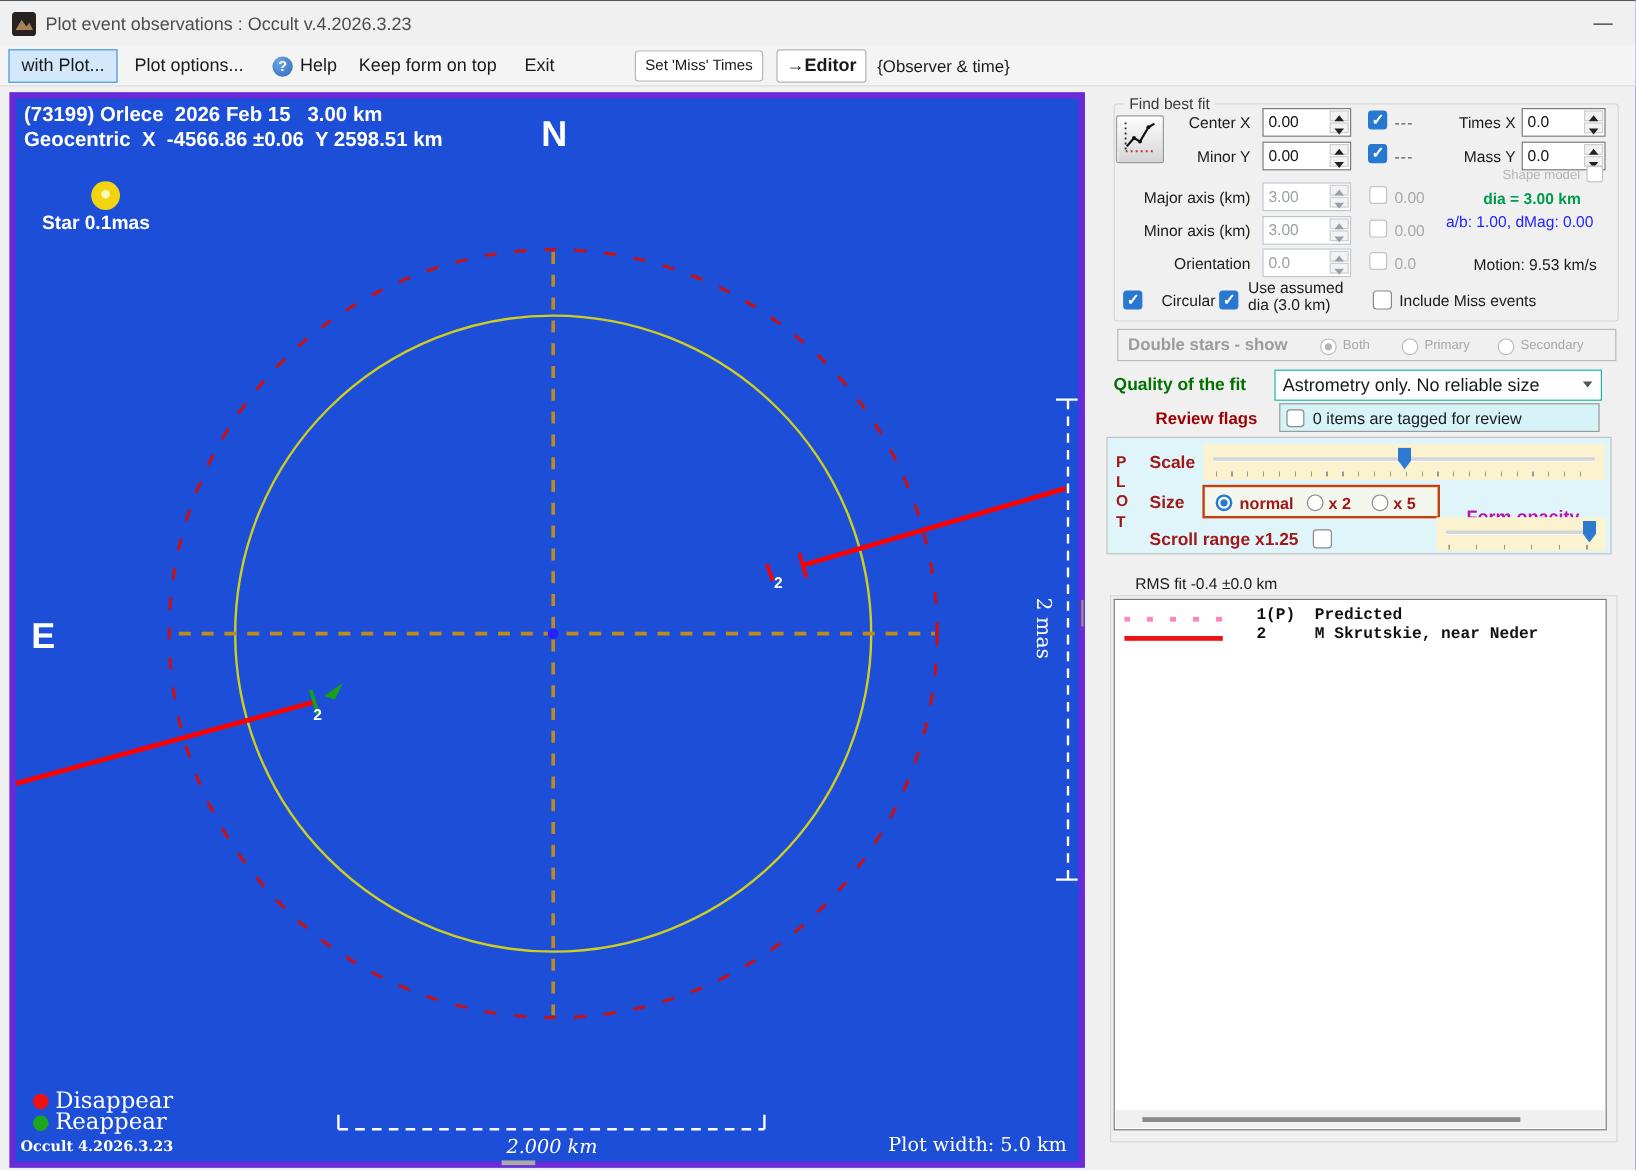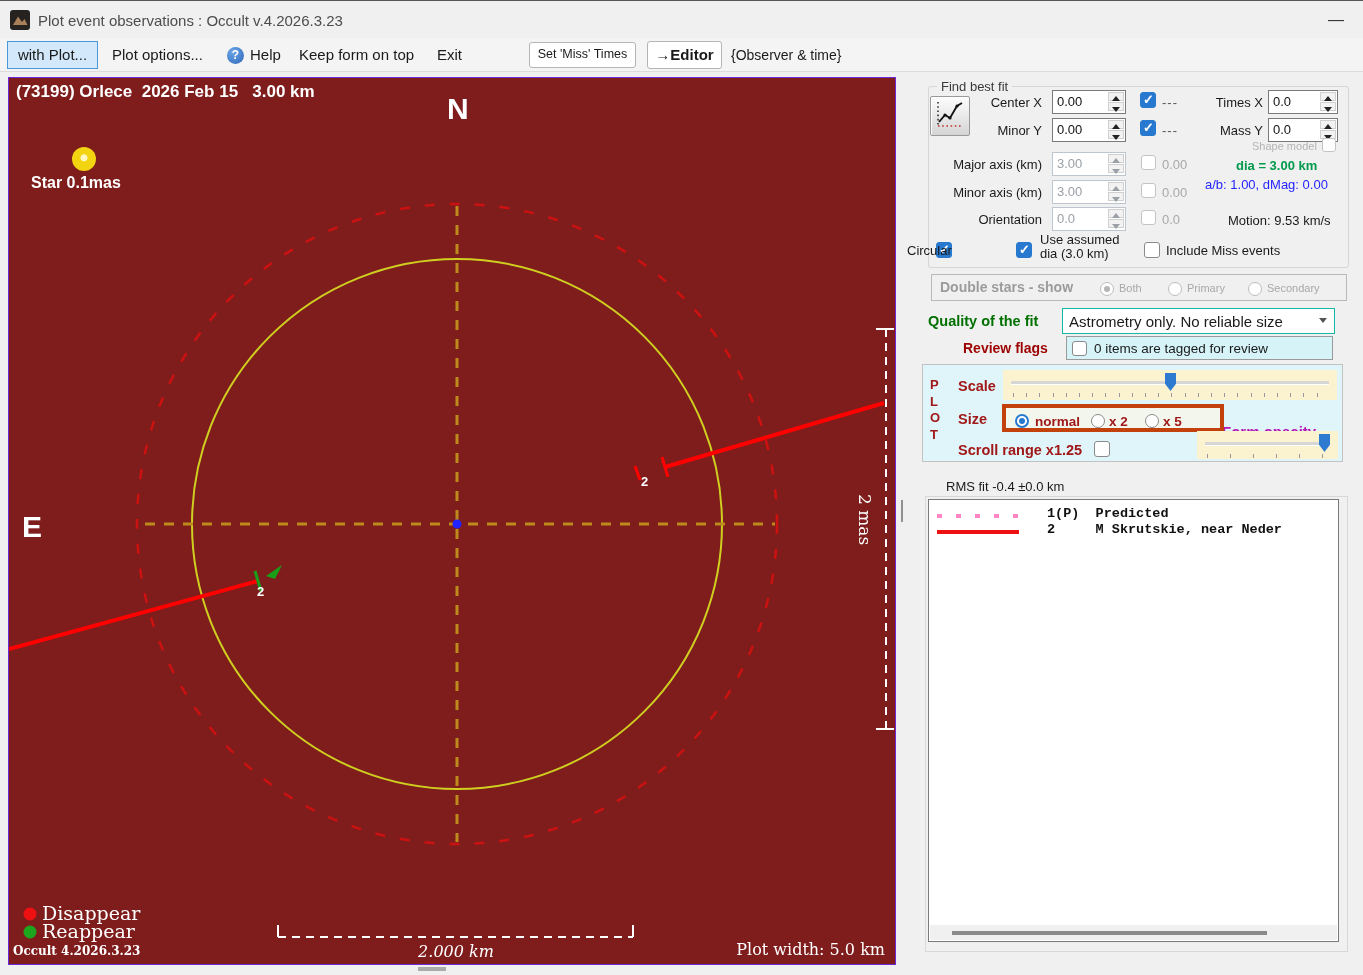--- a/index.html
+++ b/index.html
@@ -23,21 +23,21 @@
   .toolbar{position:absolute;left:0;top:38px;width:1363px;height:33px;background:#f4f4f4;border-bottom:1px solid #dcdcdc;}
   .menu-item{position:absolute;top:8px;font-size:15px;color:#1a1a1a;white-space:nowrap;}
   .wp-btn{position:absolute;left:7px;top:3px;width:89px;height:26px;background:#d3e9fb;border:1px solid #4a97d9;
           font-size:15px;text-align:center;line-height:25px;}
   .tb-btn{position:absolute;background:#fff;border:1px solid #b5b5b5;border-radius:3px;text-align:center;}
   .help-ico{position:absolute;left:227px;top:9px;width:17px;height:17px;border-radius:50%;
             background:radial-gradient(circle at 35% 30%,#6ea6e8,#2d66b8);}
   .help-ico::after{content:"?";position:absolute;left:0;top:1px;width:17px;text-align:center;color:#fff;font-size:12px;font-weight:bold;}
 
   
-  .plot{position:absolute;left:8px;top:77px;width:886px;height:886px;background:#7f1d1d;border:1px solid #6d28d9;}
+  .plot{position:absolute;left:8px;top:77px;width:886px;height:886px;background:#1d4ed8;border:5px solid #6d28d9;}
   .plot-h1{position:absolute;left:7px;top:4px;font-size:17px;font-weight:bold;color:#fff;}
   .plot-h2{position:absolute;left:7px;top:25px;font-size:17px;font-weight:bold;color:#fff;}
   .compass{position:absolute;font-size:30px;font-weight:bold;color:#fff;}
   .star-disc{position:absolute;left:63px;top:69px;width:24px;height:24px;border-radius:50%;
              background:radial-gradient(circle at 50% 45%, #fff8c0 0 3px, #f2d411 4px 100%);}
   .star-lbl{position:absolute;left:22px;top:96px;font-size:16px;font-weight:bold;color:#fff;}
   .chord-num{position:absolute;font-size:13px;font-weight:bold;color:#fff;}
   .serif{font-family:"DejaVu Serif",serif;color:#fff;}
   .vscale{position:absolute;left:846px;top:416px;writing-mode:vertical-rl;font-size:17px;}
   .hscale{position:absolute;left:347px;top:864px;width:200px;text-align:center;font-size:16px;font-style:italic;}
@@ -77,21 +77,21 @@
   .slider .groove{position:absolute;left:8px;right:8px;top:11px;height:3px;background:#d6d6d6;border-bottom:1px solid #fff;}
   .slider .thumb{position:absolute;top:3px;width:11px;height:18px;background:#2f7ad1;
                  clip-path:polygon(0 0,100% 0,100% 60%,50% 100%,0 60%);}
   .slider .ticks{position:absolute;left:10px;right:10px;top:23px;height:4px;}
 
   
   .dkred{color:#a01818;}
   .grn{color:#007000;}
   .magenta{color:#b515b5;}
   .plot-panel{position:absolute;left:922px;top:364px;width:421px;height:98px;background:#e0f5fa;border:1px solid #c2c2c2;box-sizing:border-box;}
-  .sizebox{position:absolute;left:1002px;top:404px;width:222px;height:28px;background:#f2f6ec;border:4px solid #c2410c;box-sizing:border-box;}
+  .sizebox{position:absolute;left:1002px;top:404px;width:198px;height:28px;background:#f2f6ec;border:2px solid #c2410c;box-sizing:border-box;}
   .review-box{position:absolute;left:1066px;top:336px;width:267px;height:24px;background:#d6f3f8;border:1px solid #9a9a9a;box-sizing:border-box;}
   .listframe{position:absolute;left:925px;top:496px;width:423px;height:456px;background:#f0f0f0;border:1px solid #d8d8d8;box-sizing:border-box;}
   .listbox{position:absolute;left:928px;top:499px;width:411px;height:443px;background:#fff;border:1px solid #7a7a7a;box-sizing:border-box;overflow:hidden;}
   .obs-text{position:absolute;font-family:"Liberation Mono","DejaVu Sans Mono",monospace;font-size:13.5px;font-weight:700;color:#111;white-space:pre;}
   .hscrollbar{position:absolute;left:1px;bottom:1px;width:407px;height:15px;background:#f0f0f0;}
   .hscroll-thumb{position:absolute;left:22px;top:6px;width:315px;height:4px;background:#8a8a8a;}
 </style>
 </head>
 <body>
 
@@ -142,20 +142,21 @@
 
     <line x1="269" y1="859" x2="624" y2="859" stroke="#ffffff" stroke-width="2" stroke-dasharray="8 6"></line>
     <line x1="269" y1="847" x2="269" y2="859" stroke="#ffffff" stroke-width="2"></line>
     <line x1="624" y1="847" x2="624" y2="859" stroke="#ffffff" stroke-width="2"></line>
 
     <circle cx="21" cy="836" r="6.5" fill="#ee1111"></circle>
     <circle cx="21" cy="854" r="6.5" fill="#1ea51e"></circle>
   </svg>
 
   <div class="plot-h1 pre">(73199) Orlece  2026 Feb 15   3.00 km</div>
+  <div class="plot-h2 pre">Geocentric  X  -4566.86 ±0.06  Y 2598.51 km</div>
   <div class="compass" style="left:438px;top:14px;">N</div>
   <div class="compass" style="left:13px;top:432px;">E</div>
   <div class="star-disc"></div>
   <div class="star-lbl">Star 0.1mas</div>
   <div class="chord-num" style="left:632px;top:396px;">2</div>
   <div class="chord-num" style="left:248px;top:506px;">2</div>
   <div class="vscale serif">2 mas</div>
   <div class="hscale serif">2.000 km</div>
   <div class="leg-txt serif" style="left:33px;top:824px;">Disappear</div>
   <div class="leg-txt serif" style="left:33px;top:842px;">Reappear</div>
@@ -250,21 +251,21 @@
   <span class="spin-btns">
       <i class="up"></i>
       <i class="dn"></i>
     </span>
 </div>
 <span class="cb dis" style="left:1141px;top:210px;width:15px;height:15px;"></span>
 <div class="lbl" style="left:1162px;top:212px;color:#a8a8a8;">0.0</div>
 <div class="lbl" style="left:1228px;top:213px;">Motion: 9.53 km/s</div>
 
 <span class="cb checked" style="left:936px;top:242px;"></span>
-<div class="lbl" style="left:907px;top:243px;">Circular</div>
+<div class="lbl" style="left:968px;top:243px;">Circular</div>
 <span class="cb checked" style="left:1016px;top:242px;"></span>
 <div class="lbl ml" style="left:1040px;top:233px;line-height:14px;">Use assumed
 dia (3.0 km)</div>
 <span class="cb" style="left:1144px;top:242px;"></span>
 <div class="lbl" style="left:1166px;top:243px;">Include Miss events</div>
 
 <div class="abs" style="left:931px;top:274px;width:416px;height:27px;border:1px solid #b9b9b9;box-sizing:border-box;">
   <div class="lbl b" style="left:8px;top:4px;font-size:14px;color:#9b9b9b;">Double stars - show</div>
   <span class="radio dis gsel" style="left:168px;top:7px;"></span>
   <div class="lbl" style="left:187px;top:7px;font-size:11px;color:#a8a8a8;">Both</div>

